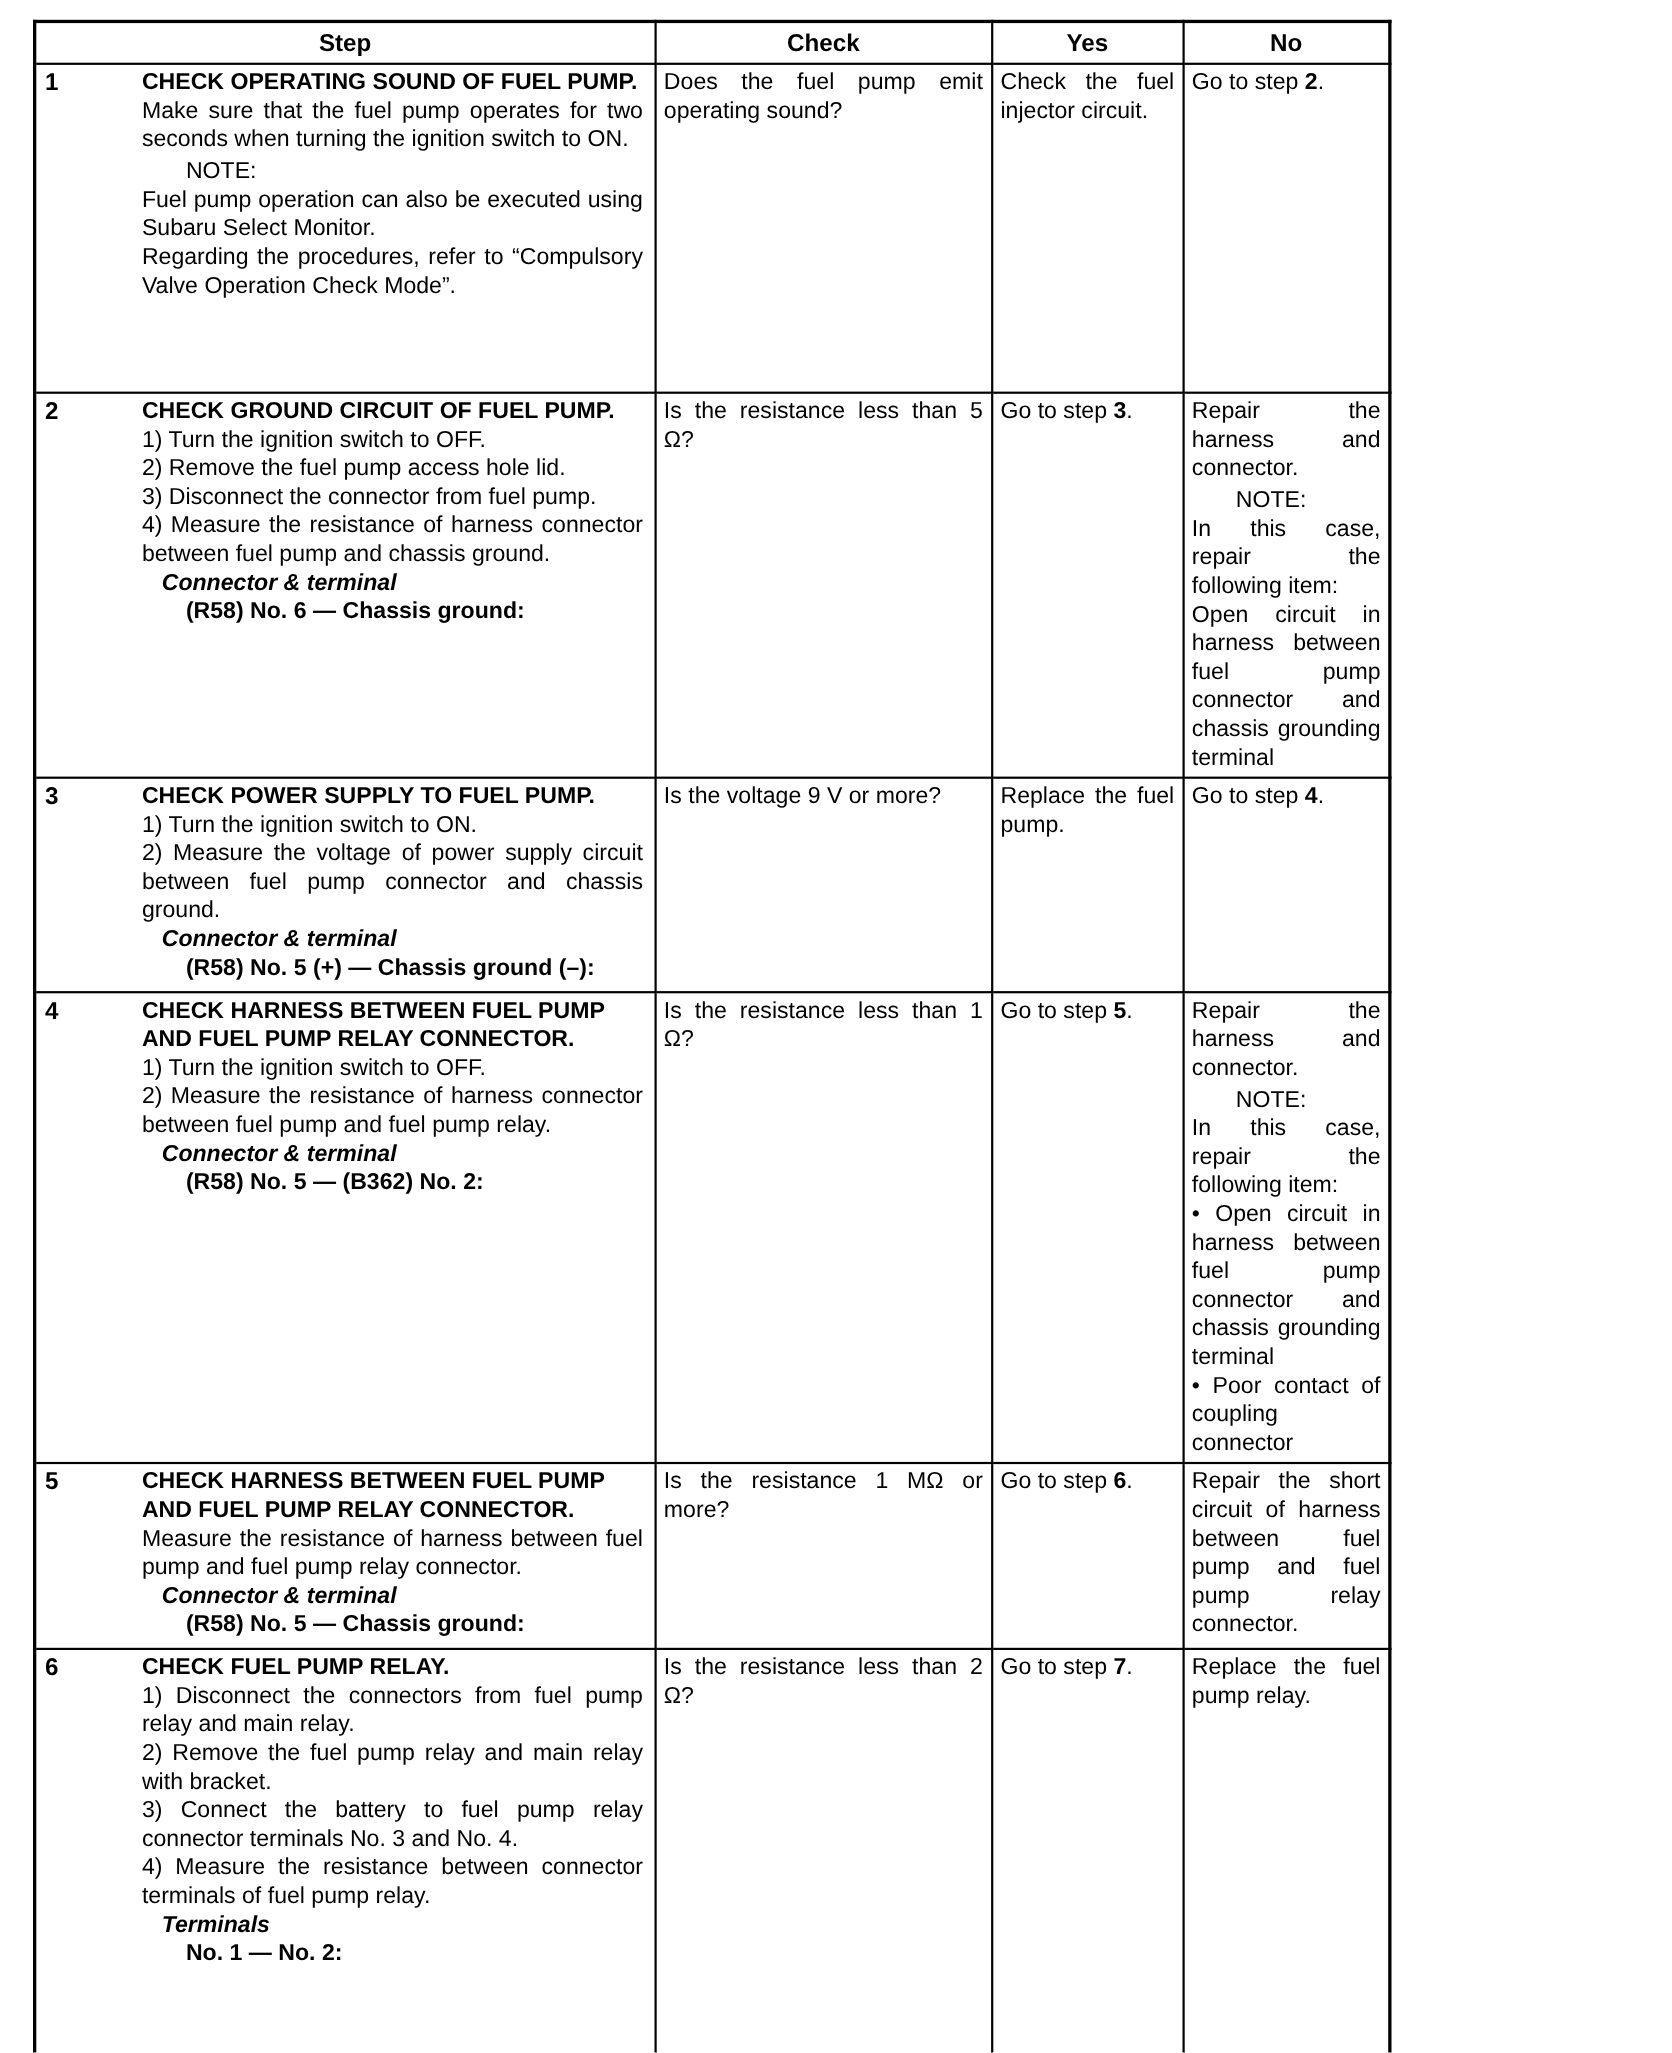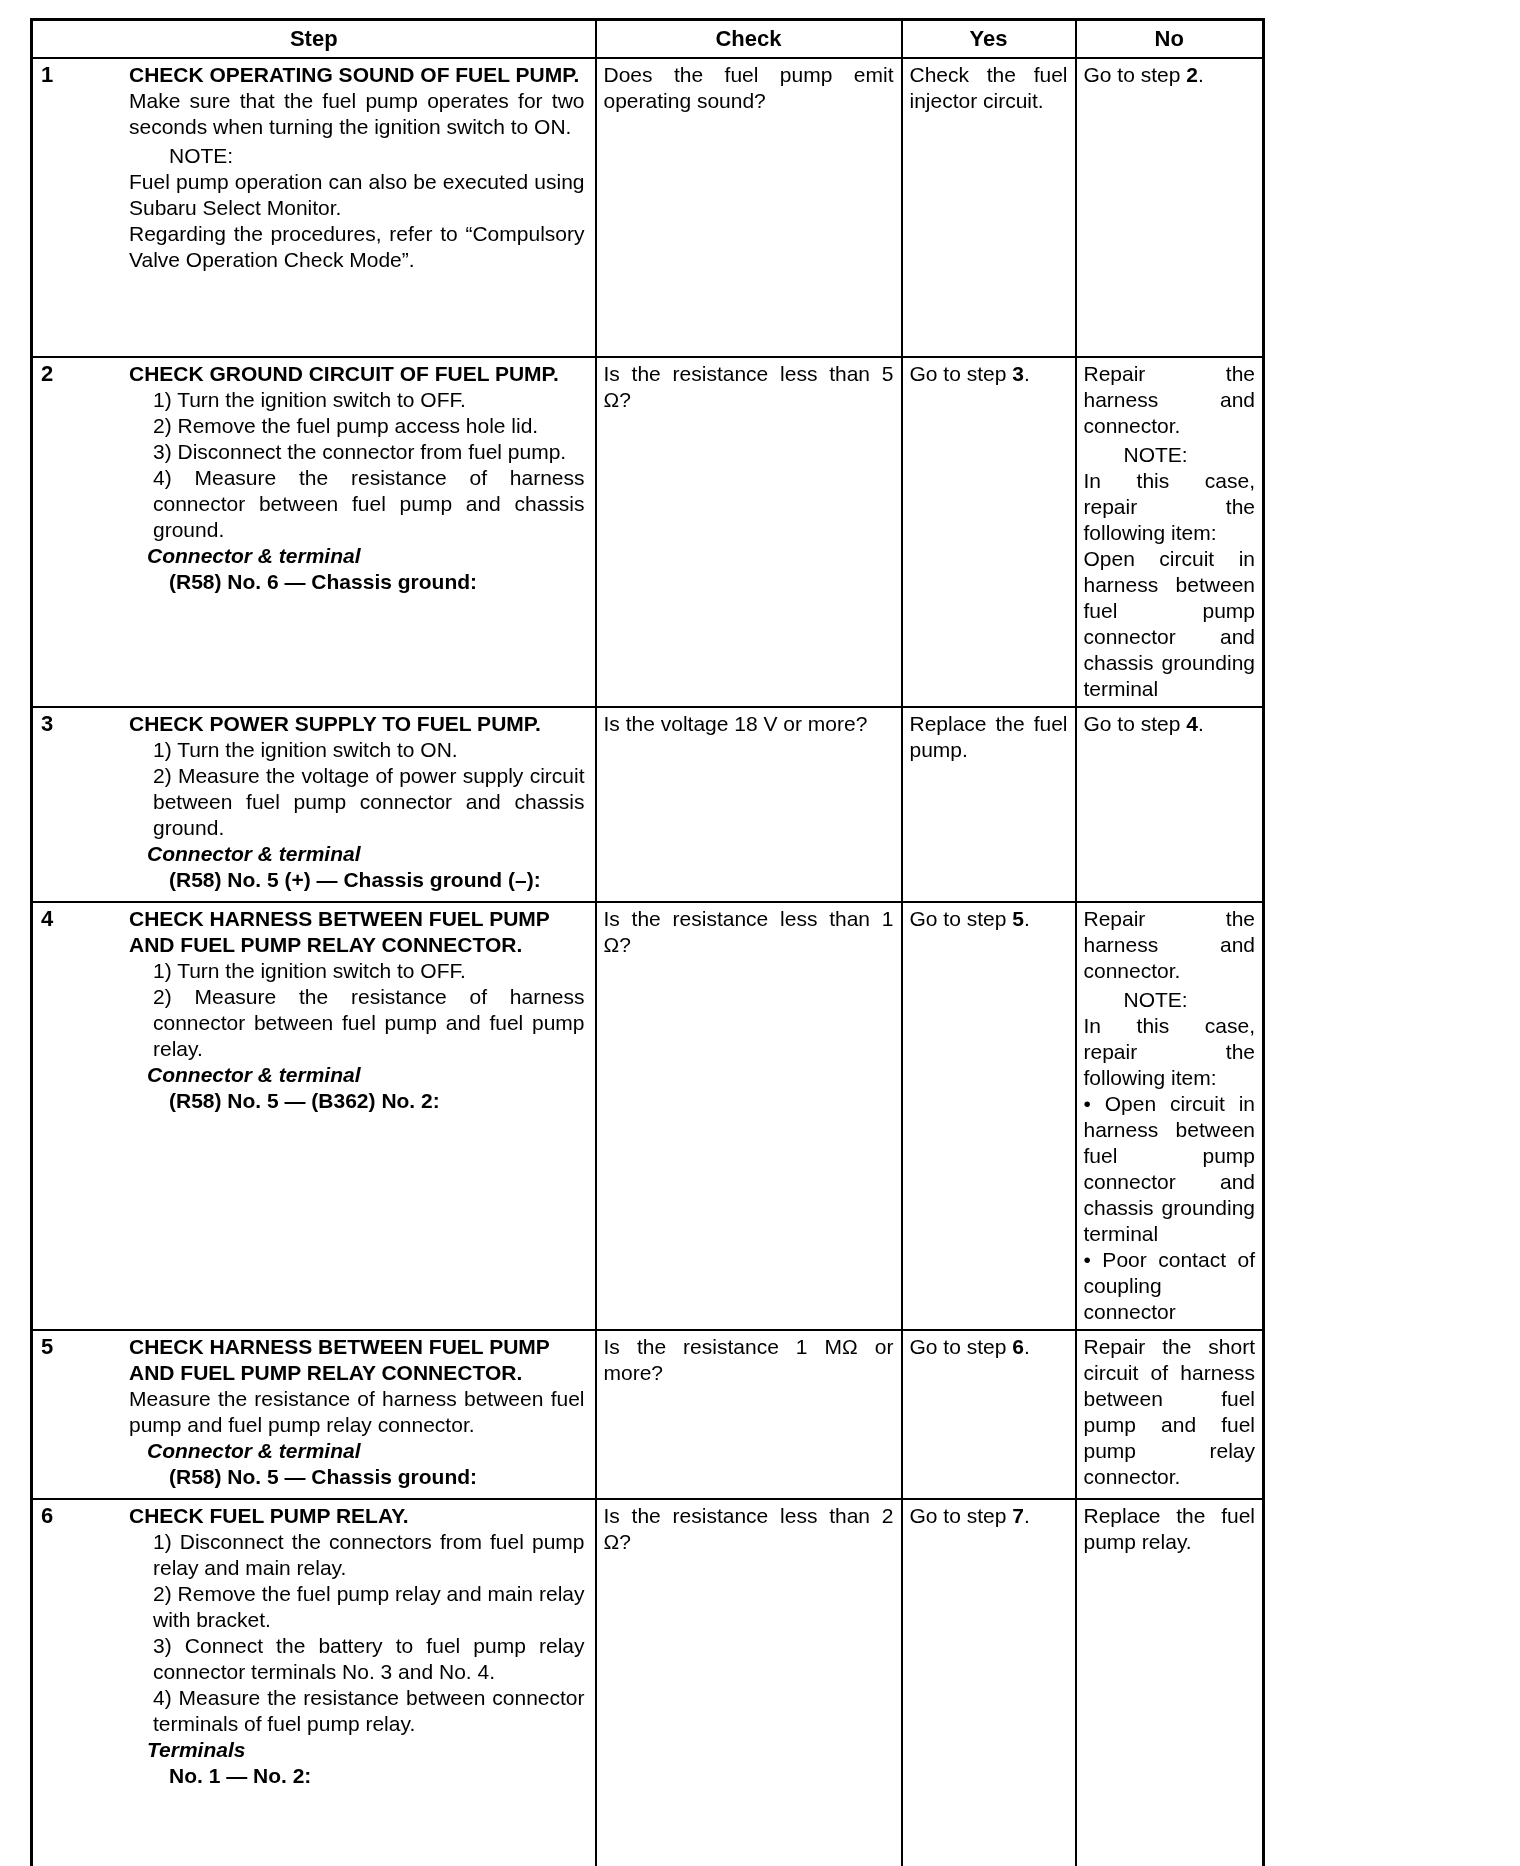--- a/index.html
+++ b/index.html
@@ -47,21 +47,21 @@
     padding: 3px 0 0 8px;
     box-sizing: border-box;
   }
   .step-content {
     flex: 1 1 auto;
     padding: 3px 10px 4px 0;
   }
   p.para { margin: 0; }
   p.title { font-weight: bold; text-align: left; }
   p.body  { text-align: justify; }
-  p.proc  { text-align: justify; margin-left: 24px; }
+  p.proc  { text-align: justify; }
   p.note  { margin-top: 3px; text-align: left; margin-left: 40px; }
   p.bullet{ text-align: justify; }
   p.connector {
     font-weight: bold;
     font-style: italic;
     padding-left: 18px;
     text-align: left;
   }
   p.terminal {
     font-weight: bold;
@@ -154,21 +154,21 @@
             <div class="step-content">
               <p class="para title">CHECK POWER SUPPLY TO FUEL PUMP.</p>
               <p class="para proc">1) Turn the ignition switch to ON.</p>
               <p class="para proc">2) Measure the voltage of power supply circuit between fuel pump connector and chassis ground.</p>
               <p class="para connector">Connector &amp; terminal</p>
               <p class="para terminal">(R58) No. 5 (+) — Chassis ground (–):</p>
             </div>
           </div>
         </td>
         <td class="check-cell">
-          <p class="para body">Is the voltage 18 V or more?</p>
+          <p class="para body">Is the voltage 9 V or more?</p>
         </td>
         <td class="yes-cell">
           <p class="para body">Replace the fuel pump.</p>
         </td>
         <td class="no-cell">
           <p class="para body"><span>Go to step </span><span class="b">4</span><span>.</span></p>
         </td>
       </tr>
       <tr>
         <td class="step-cell">

